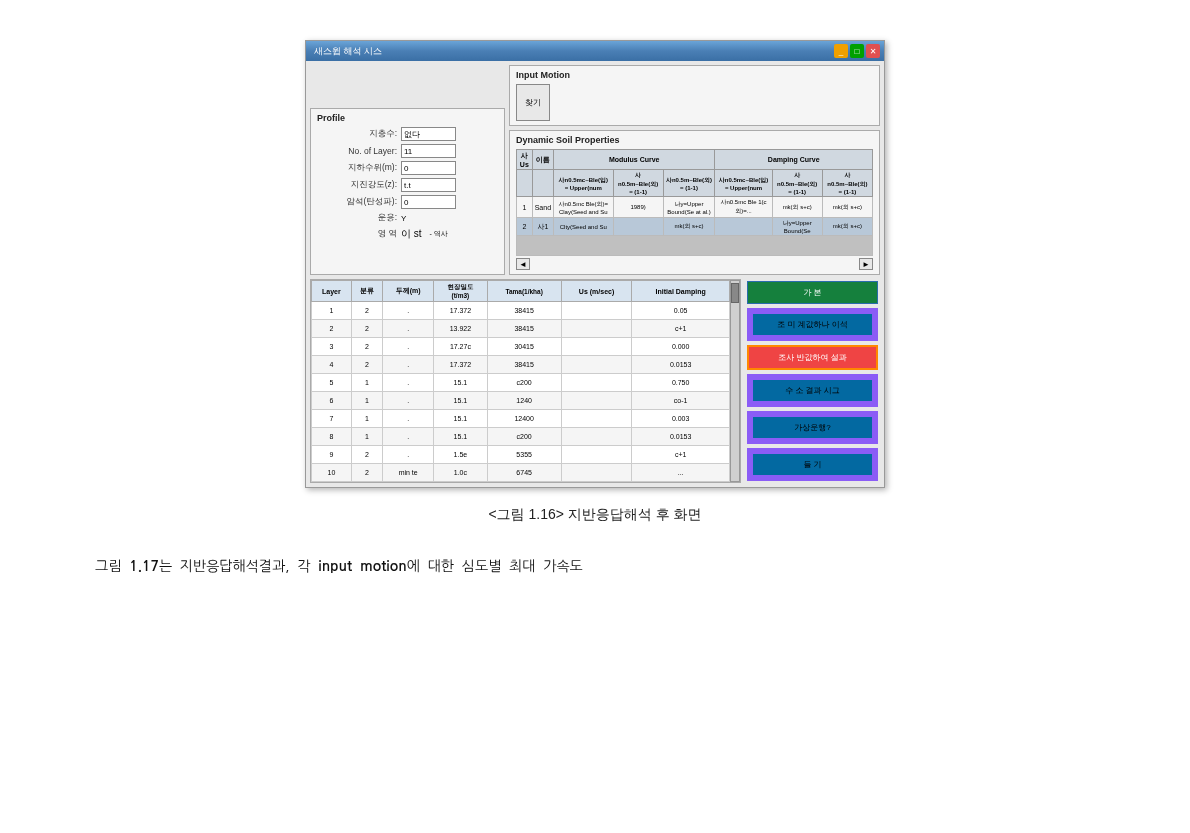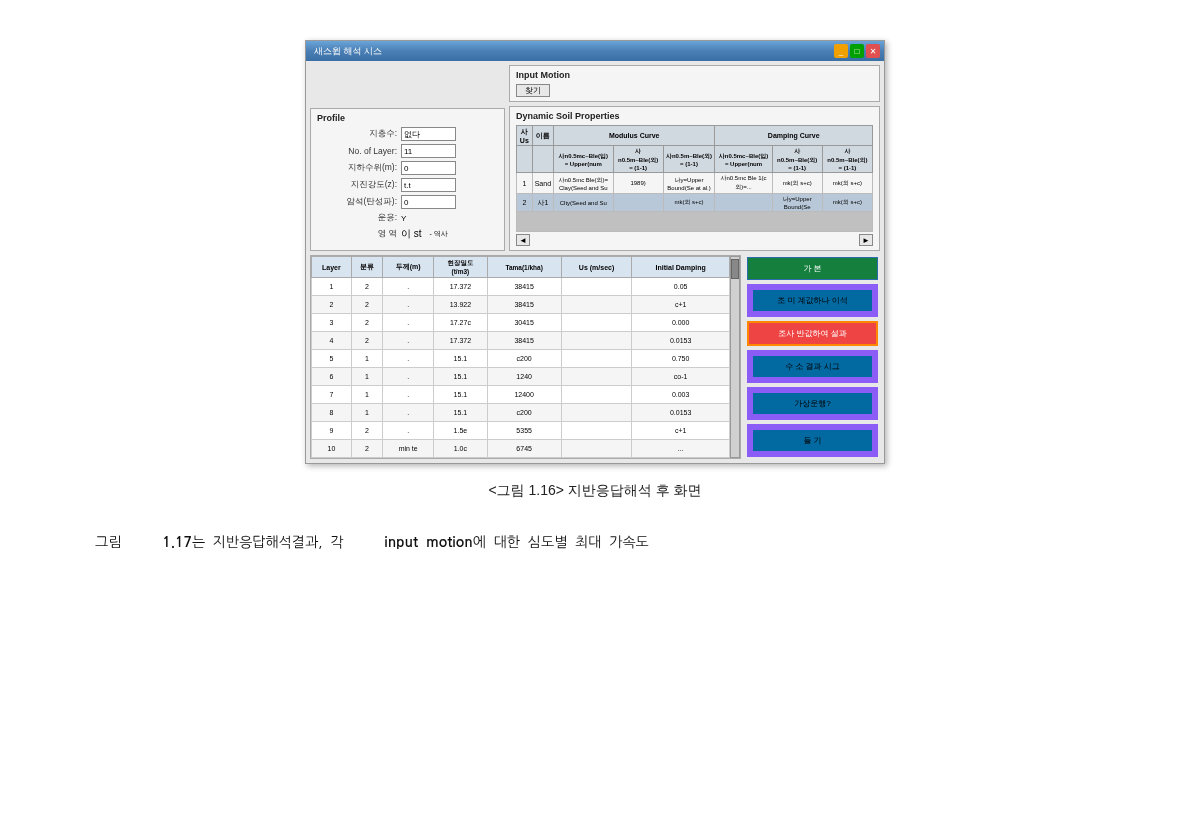--- a/index.html
+++ b/index.html
@@ -136,21 +136,21 @@
       width: 100%;
       height: 36px;
       font-size: 8px;
       padding: 2px;
       resize: none;
       margin-bottom: 3px;
     }
     .motion-btn {
       background: #e8e8e8;
       border: 1px solid #888;
-      padding: 0 8px;
+      padding: 12px 8px;
       font-size: 8px;
       cursor: pointer;
       float: right;
     }
 
     
     .dsp-panel {
       background: #f5f5f5;
       border: 1px solid #aaa;
       padding: 4px 6px;
@@ -281,21 +281,20 @@
       line-height: 1.8;
       color: #111;
       word-break: keep-all;
     }
     .body-text-block p {
       margin-bottom: 0;
       text-indent: 0;
     }
     .bold-text {
       font-weight: bold;
-      margin-left: 33px;
     }
     .figure-ref {
       font-weight: bold;
     }
     .input-motion-col {
       flex: 1;
       display: flex;
       flex-direction: column;
     }
   </style>

